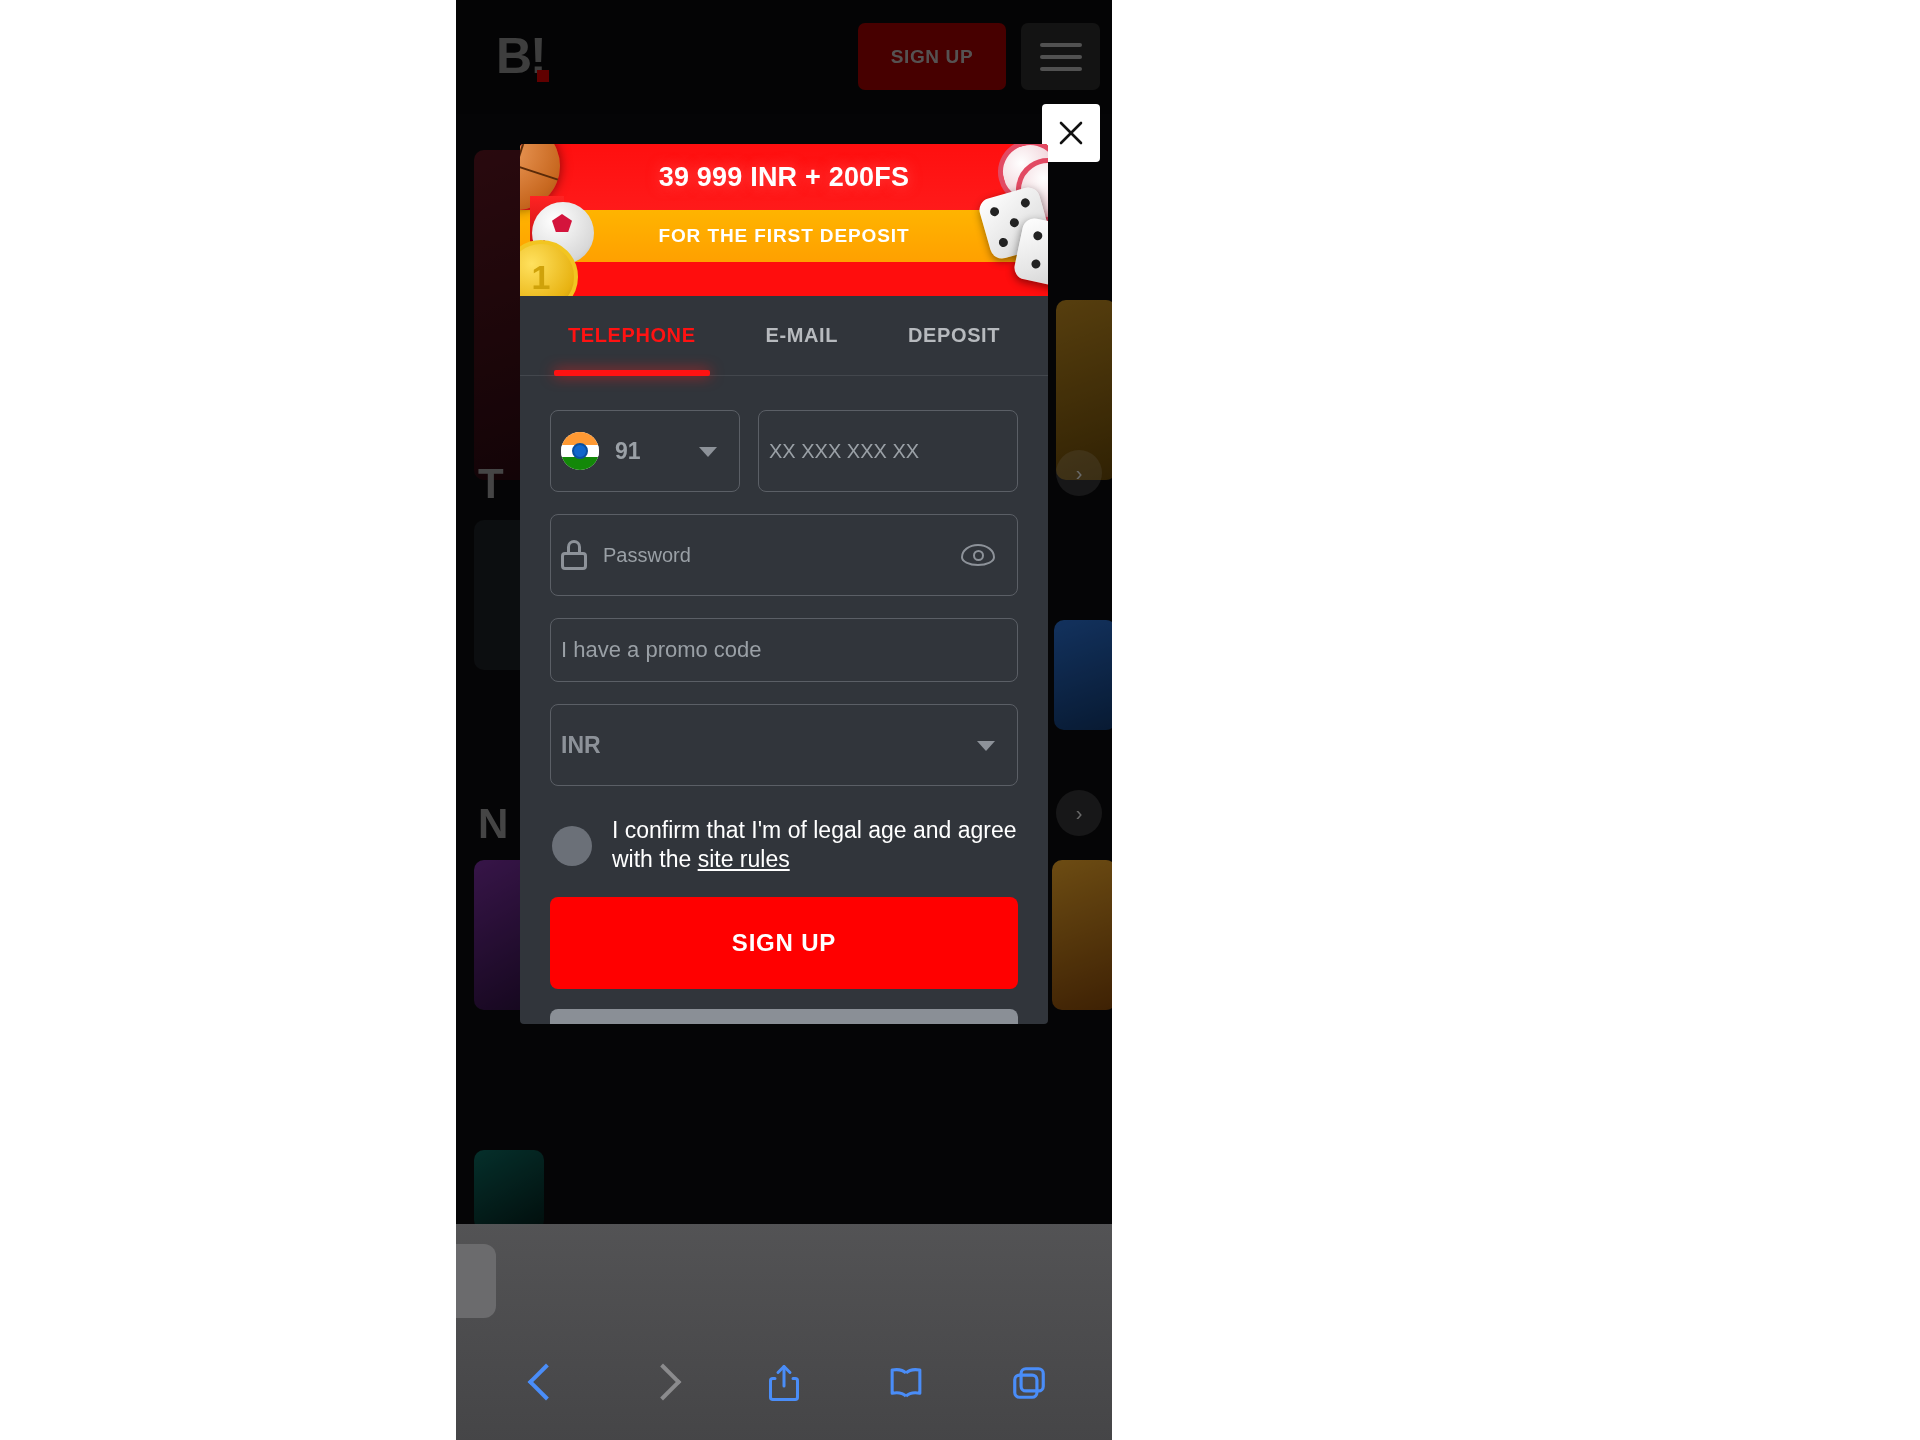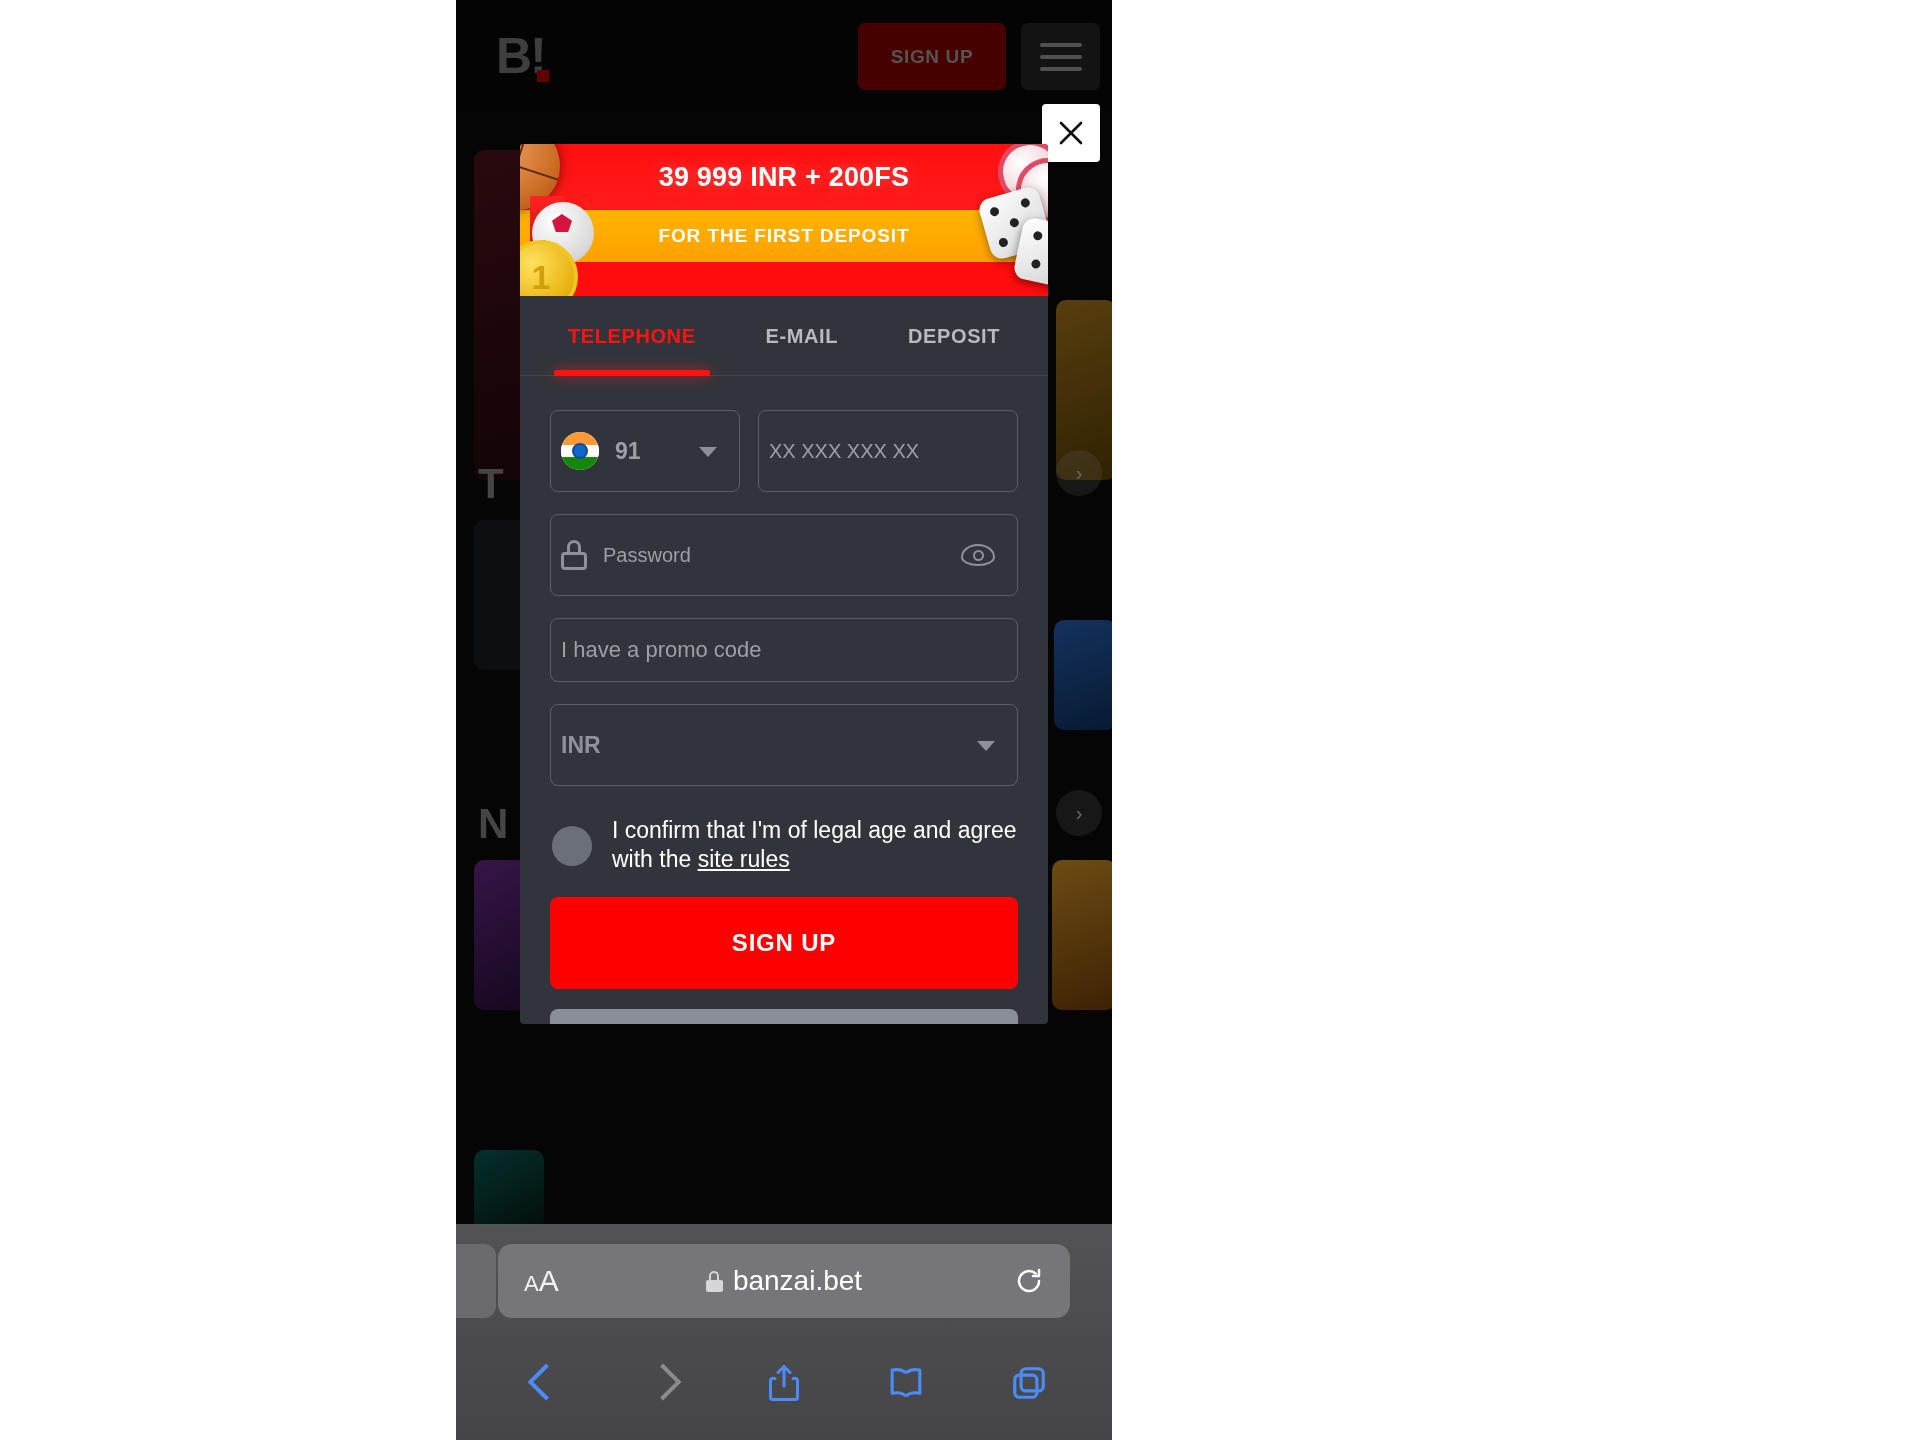--- a/index.html
+++ b/index.html
@@ -152,21 +152,21 @@
     background:linear-gradient(150deg,#ffffff 0%,#e6e6e6 60%,#cfcfcf 100%);
     box-shadow:0 3px 8px rgba(0,0,0,0.45);
   }
   .dice .d1 { left:0; top:0; transform:rotate(-16deg); }
   .dice .d2 { left:34px; top:30px; transform:rotate(12deg); }
   .dice .pip { position:absolute; width:9px; height:9px; border-radius:50%; background:#222; }
 
   
   .tabs {
     position:relative; height:80px;
-    display:flex; justify-content:center; gap:58px;
+    display:flex; align-items:center; justify-content:center; gap:58px;
     border-bottom:1px solid #43474d;
     background:#31353b;
   }
   .tab {
     position:relative; font-size:20px; font-weight:bold; letter-spacing:0.6px;
     color:#b7babe; padding:0 6px; height:80px; display:flex; align-items:center;
   }
   .tab.active { color:#ff1212; }
   .tab.active:after {
     content:""; position:absolute; left:-8px; right:-8px; bottom:0;
@@ -444,38 +444,20 @@
         </div>
 
         <div class="btn btn-signup">SIGN UP</div>
         <div class="btn btn-signin">SIGN IN</div>
       </div>
     </div>
 
     <div class="safari">
       <div class="tab-prev"></div>
 
-      <div class="urlbar">
-        <span class="aa">
-          <span class="s">A</span><span class="l">A</span>
-        </span>
-        <span class="url-center">
-          <span class="url-lock">
-            <i class="s2"></i>
-              <i class="b2"></i>
-          </span>
-          <span class="url-text">banzai.bet</span>
-        </span>
-        <span class="reload">
-          <svg width="30" height="30" viewBox="0 0 24 24" fill="none">
-            <path d="M20 12a8 8 0 1 1-2.6-5.9" stroke="#ffffff" stroke-width="2" stroke-linecap="round"></path>
-            <path d="M20 3.2V8h-4.8" stroke="#ffffff" stroke-width="2" stroke-linecap="round" stroke-linejoin="round"></path>
-          </svg>
-        </span>
-      </div>
 
       <div class="toolbar">
         <span class="tb-icon blue">
           <i class="chev"></i>
         </span>
         <span class="tb-icon gray">
           <i class="chev fwd"></i>
         </span>
         <span class="tb-icon">
           <svg width="36" height="40" viewBox="0 0 24 26" fill="none">

